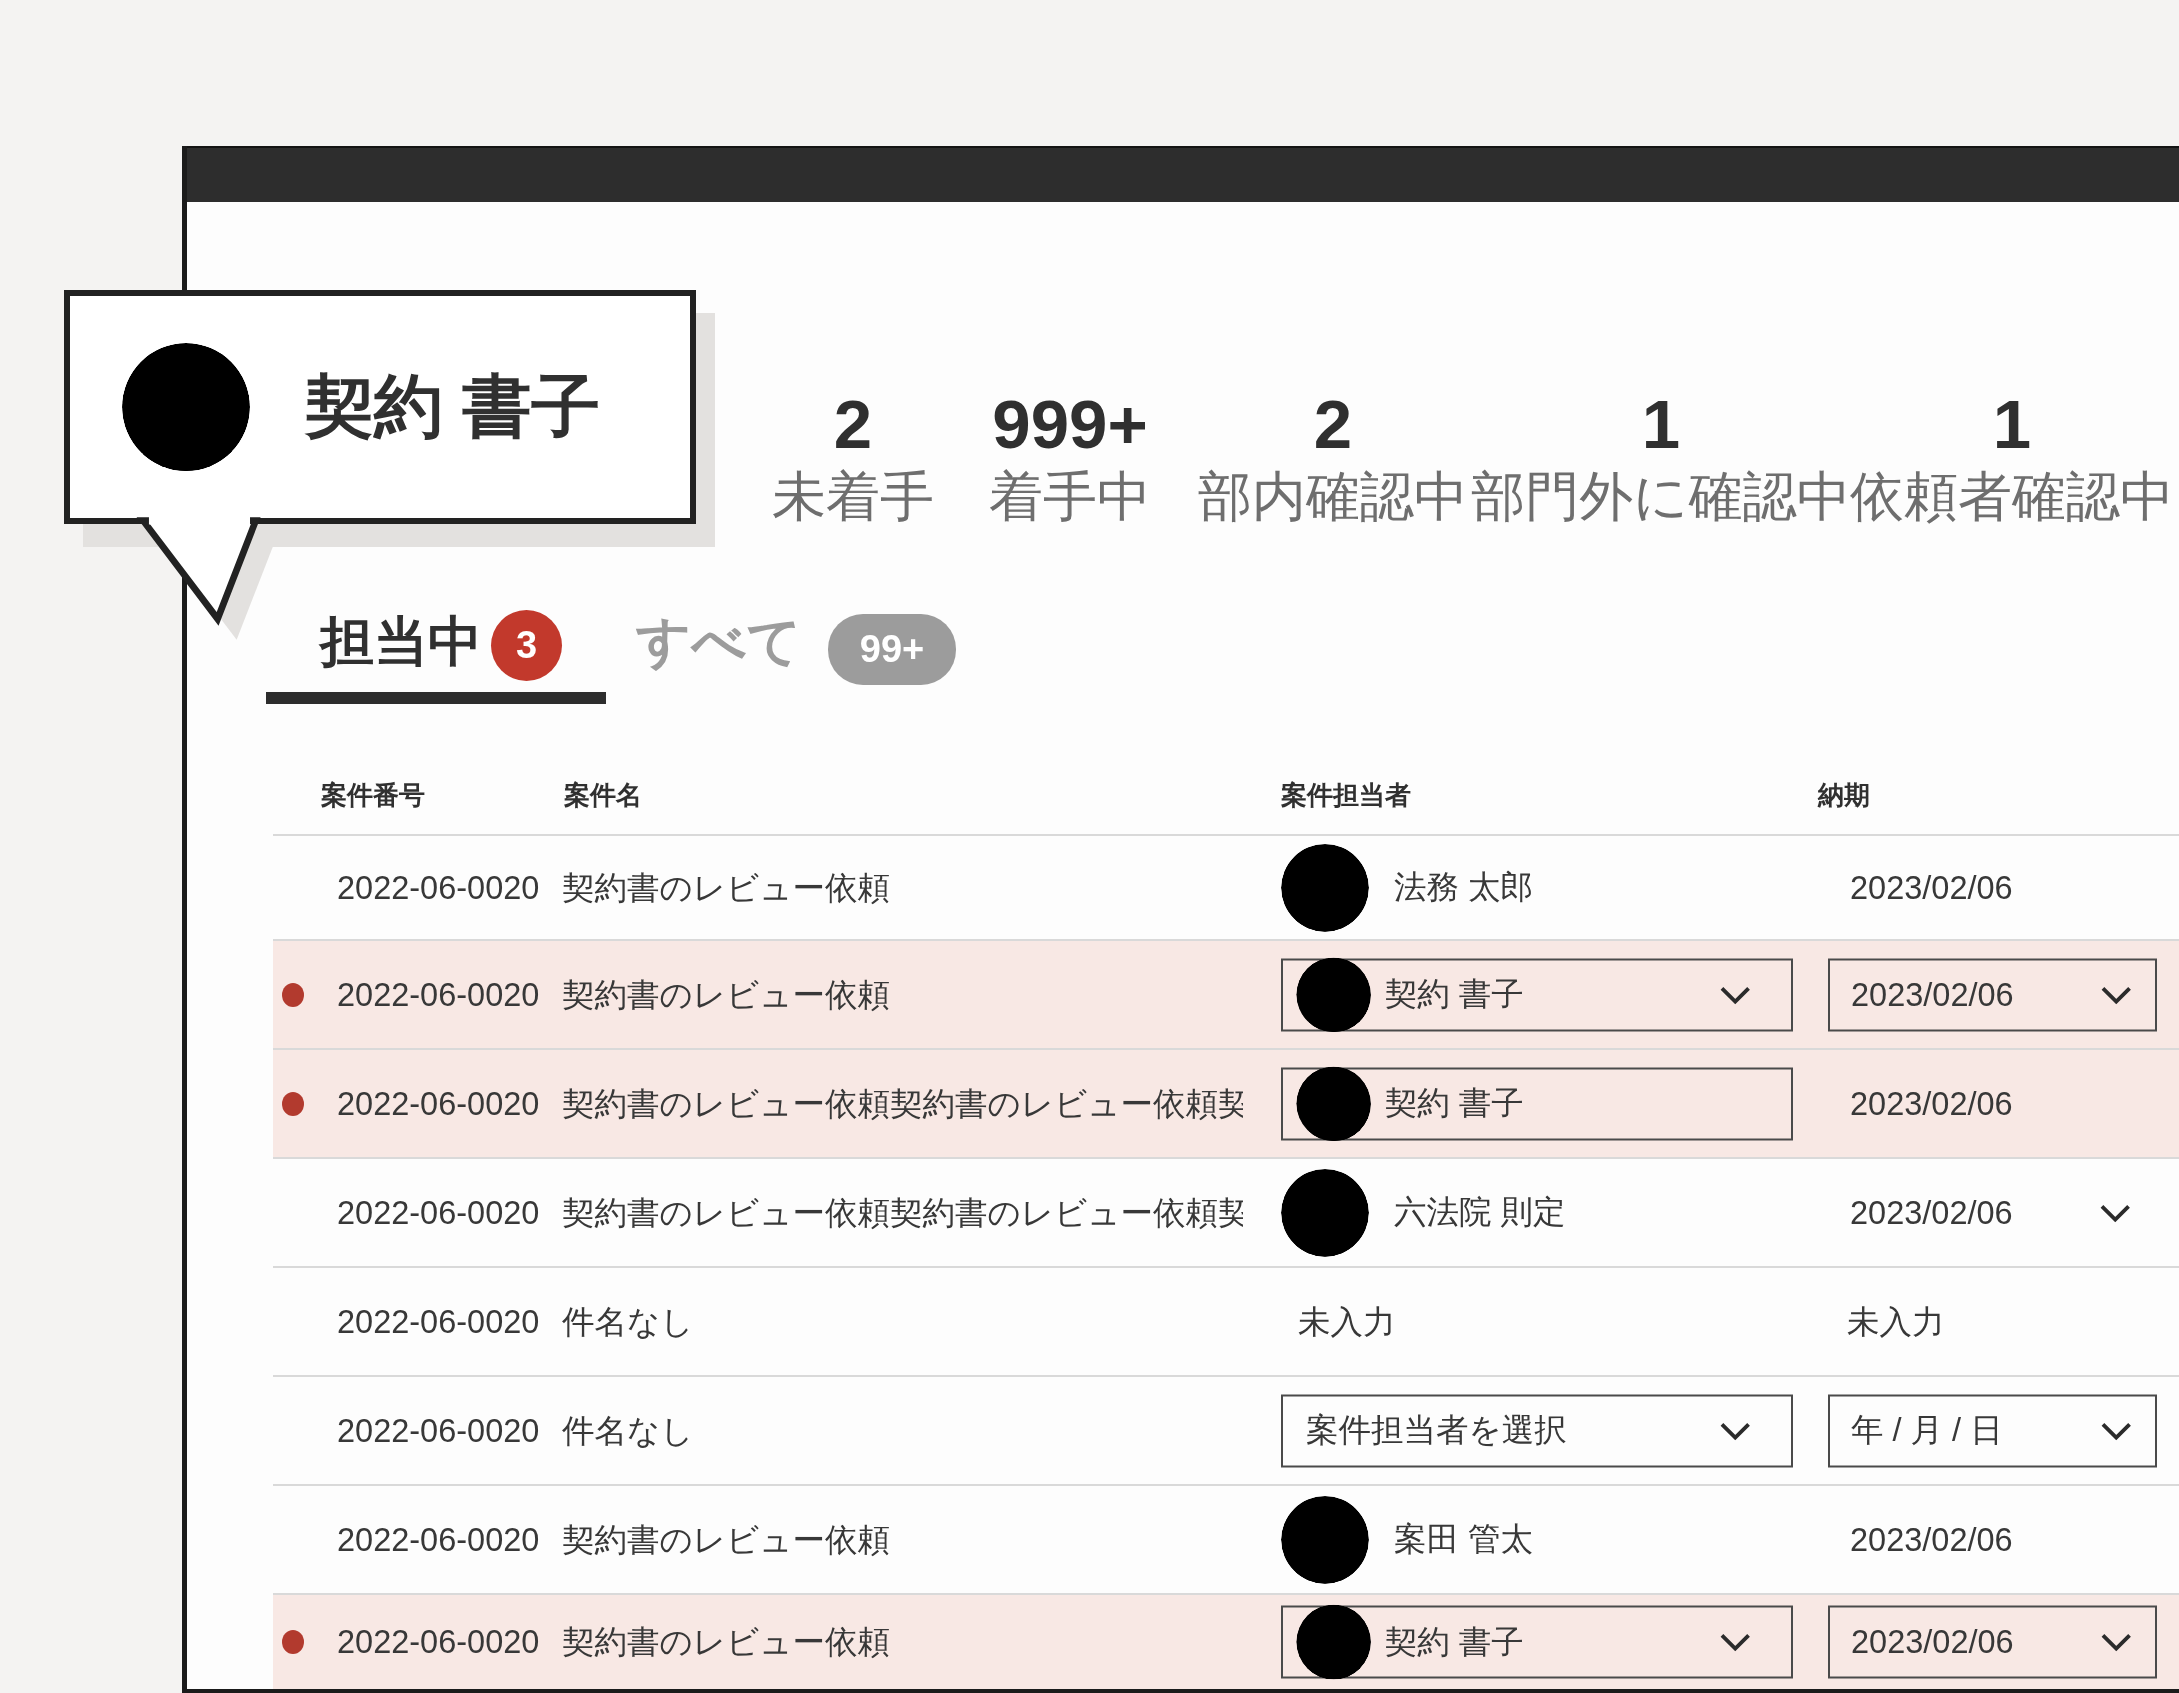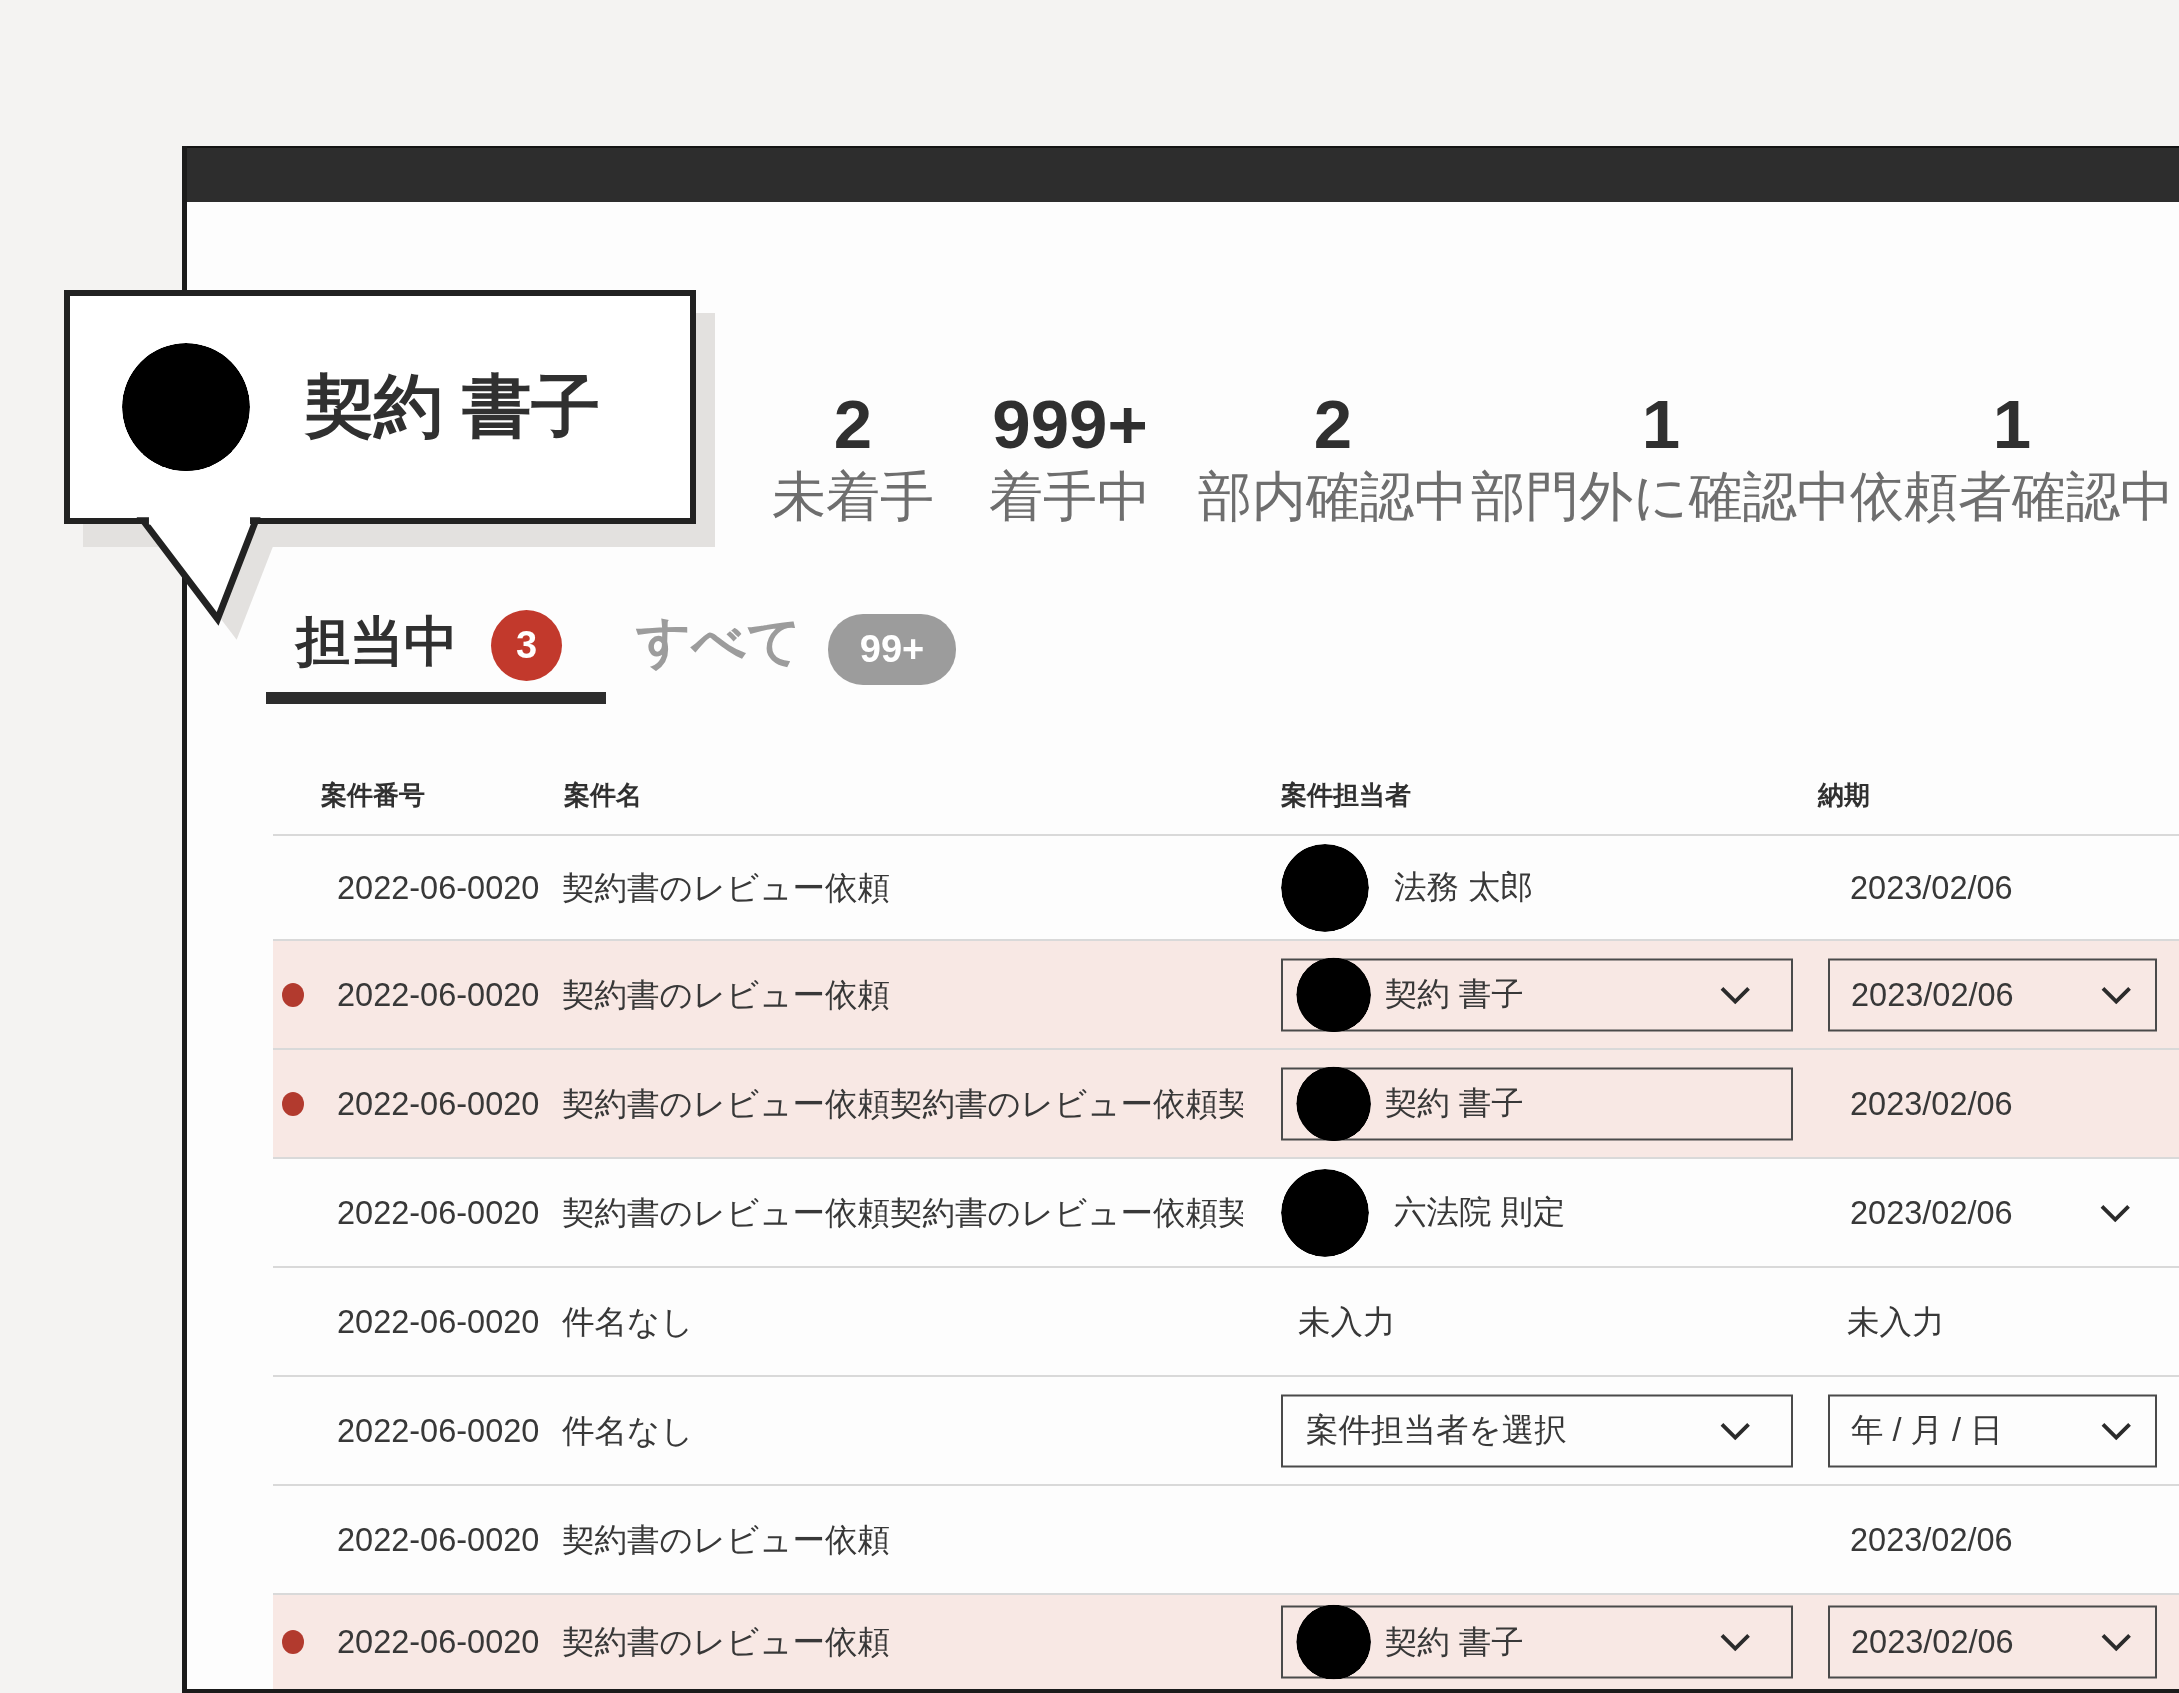--- a/index.html
+++ b/index.html
@@ -13,21 +13,21 @@
   .topbar{position:absolute;left:0;top:0;width:100%;height:56px;background:var(--c-topbar);
           border-top:2.9px solid #141414;box-sizing:border-box;}
 
   
   .stat{position:absolute;top:390px;transform:translateX(-50%);text-align:center;white-space:nowrap;}
   .stat .num{font-size:69px;font-weight:bold;color:var(--c-text_primary);line-height:1.0;}
   .stat .lbl{margin-top:10px;font-size:54px;color:var(--c-text_secondary);line-height:1.0;}
 
   
   .tab-label{position:absolute;top:614px;font-size:54px;font-weight:bold;line-height:1.0;white-space:nowrap;}
-  .tab-active{color:var(--c-text_primary);}
+  .tab-active{color:var(--c-text_primary);margin-left:24px;}
   .tab-inactive{color:var(--c-badge_gray);}
   .badge-red{position:absolute;left:491px;top:610px;width:71px;height:71px;border-radius:50%;
              background:var(--c-accent_red);color:#fff;font-size:38px;font-weight:bold;
              display:flex;align-items:center;justify-content:center;}
   .badge-gray{position:absolute;left:828px;top:614px;width:128px;height:71px;border-radius:35px;
              background:var(--c-badge_gray);color:#fff;font-size:38px;font-weight:bold;
              display:flex;align-items:center;justify-content:center;}
   .tab-underline{position:absolute;left:266px;top:692px;width:340px;height:11.5px;background:#2d2d2d;}
 
   
@@ -217,20 +217,28 @@
       <span class="sel-text" style="margin-left:21px;flex:1">年 / 月 / 日</span>
       <svg class="chev" style="margin-right:23px" width="32.5" height="19" viewBox="0 0 34 20">
           <polyline points="3,3 17,17 31,3" fill="none" stroke="#2b2b2b" stroke-width="4"></polyline>
         </svg>
     </div>
   </div>
 
   <div class="trow" style="top:1484px;height:109px;">
     <div class="cell c-num">2022-06-0020</div>
     <div class="cell c-name">契約書のレビュー依頼</div>
+    <div class="cell c-assignee">
+      <span class="avatar av92 av-blue">
+          <svg class="av" viewBox="0 0 100 100" clip-path="url(#avclip)">
+            <use href="#geo-male"></use>
+          </svg>
+        </span>
+      <span>案田 管太</span>
+    </div>
     <div class="cell c-due">2023/02/06</div>
   </div>
 
   <div class="trow pink" style="top:1593px;height:96px;">
     <div class="dot"></div>
     <div class="cell c-num">2022-06-0020</div>
     <div class="cell c-name">契約書のレビュー依頼</div>
     <div class="selectbox sel-person">
       <span class="avatar av78 av-red">
           <svg class="av" viewBox="0 0 100 100" clip-path="url(#avclip)">

